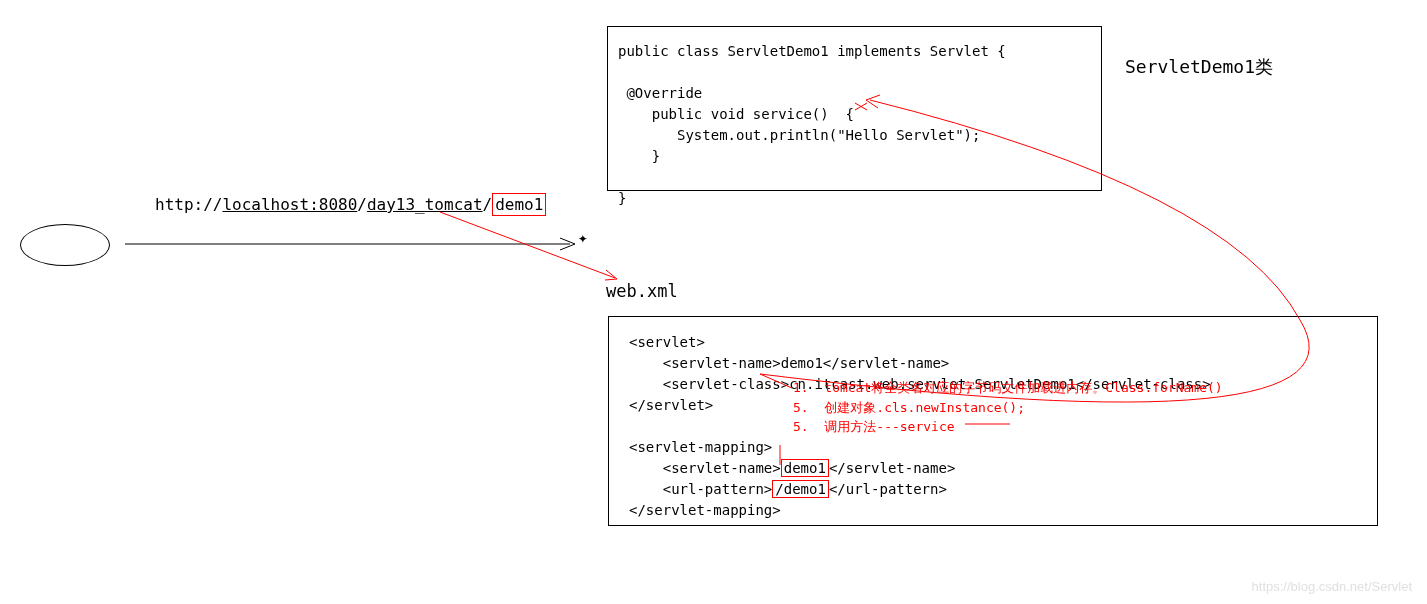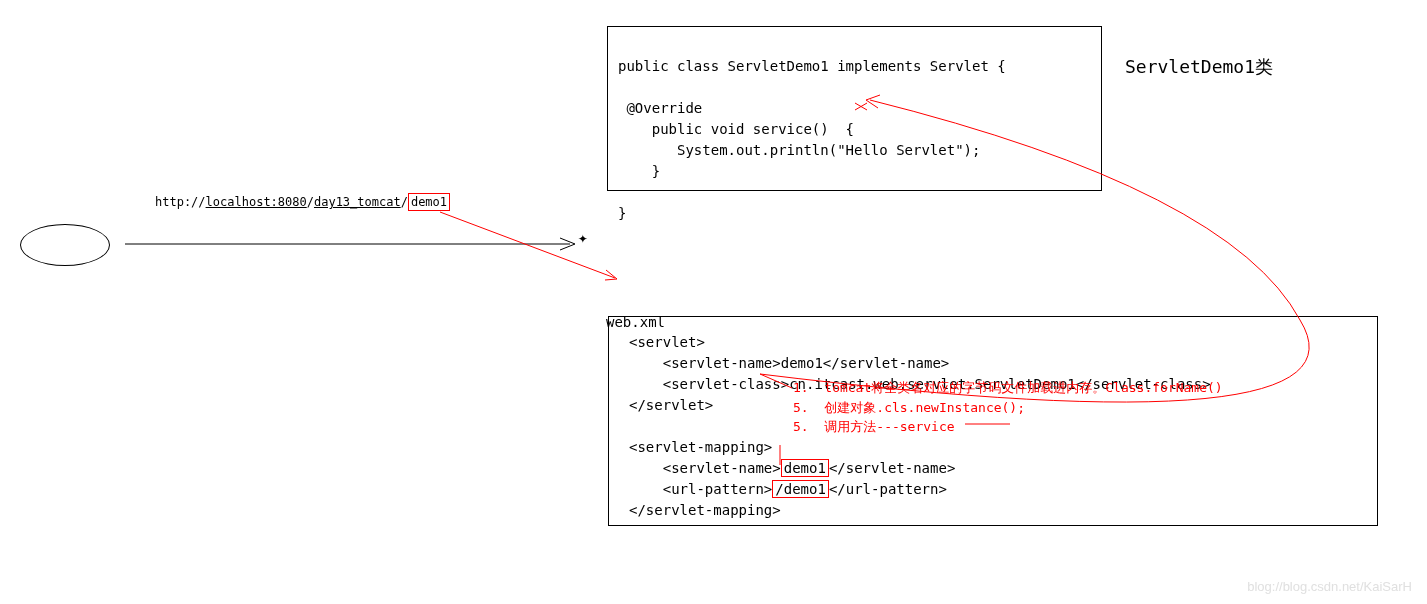--- a/index.html
+++ b/index.html
@@ -31,57 +31,56 @@
     .arrow-main svg {
       position: absolute;
       top: -10px;
       left: 0;
     }
     .url-label {
       position: absolute;
       left: 155px;
       top: 195px;
       font-family: monospace;
-      font-size: 12px;
+      font-size: 16px;
       white-space: nowrap;
     }
     .url-underline {
       text-decoration: underline;
     }
     .demo1-highlight {
       border: 1px solid #f00;
       padding: 1px 2px;
     }
     .code-box-top {
       position: absolute;
       left: 607px;
       top: 26px;
       width: 495px;
       height: 165px;
       border: 1px solid #000;
-      padding: 29px 10px;
+      padding: 14px 10px;
       font-family: monospace;
       font-size: 14px;
       white-space: pre;
       line-height: 1.5;
     }
     .class-label {
       position: absolute;
       left: 1125px;
       top: 55px;
       font-family: monospace;
       font-size: 18px;
     }
     .webxml-label {
       position: absolute;
       left: 606px;
       top: 281px;
       font-family: monospace;
-      font-size: 14px;
-      margin-top: 33px;
+      font-size: 17px;
     }
     .code-box-bottom {
       position: absolute;
       left: 608px;
       top: 316px;
       width: 770px;
       height: 210px;
       border: 1px solid #000;
       padding: 15px 20px;
       font-family: monospace;
@@ -183,13 +182,13 @@
   <line x1="855" y1="103" x2="867" y2="110" stroke="#f00" stroke-width="1"></line>
   <line x1="855" y1="110" x2="867" y2="103" stroke="#f00" stroke-width="1"></line>
 
   <line x1="760" y1="374" x2="792" y2="388" stroke="#f00" stroke-width="1"></line>
 
   <line x1="780" y1="465" x2="780" y2="445" stroke="#f00" stroke-width="1"></line>
 
   <line x1="965" y1="424" x2="1010" y2="424" stroke="#f00" stroke-width="1"></line>
 </svg>
 
-<div class="watermark">blog://blog.csdn.net/KaiSarH</div>
+<div class="watermark">https://blog.csdn.net/Servlet</div>
 
 </body></html>

